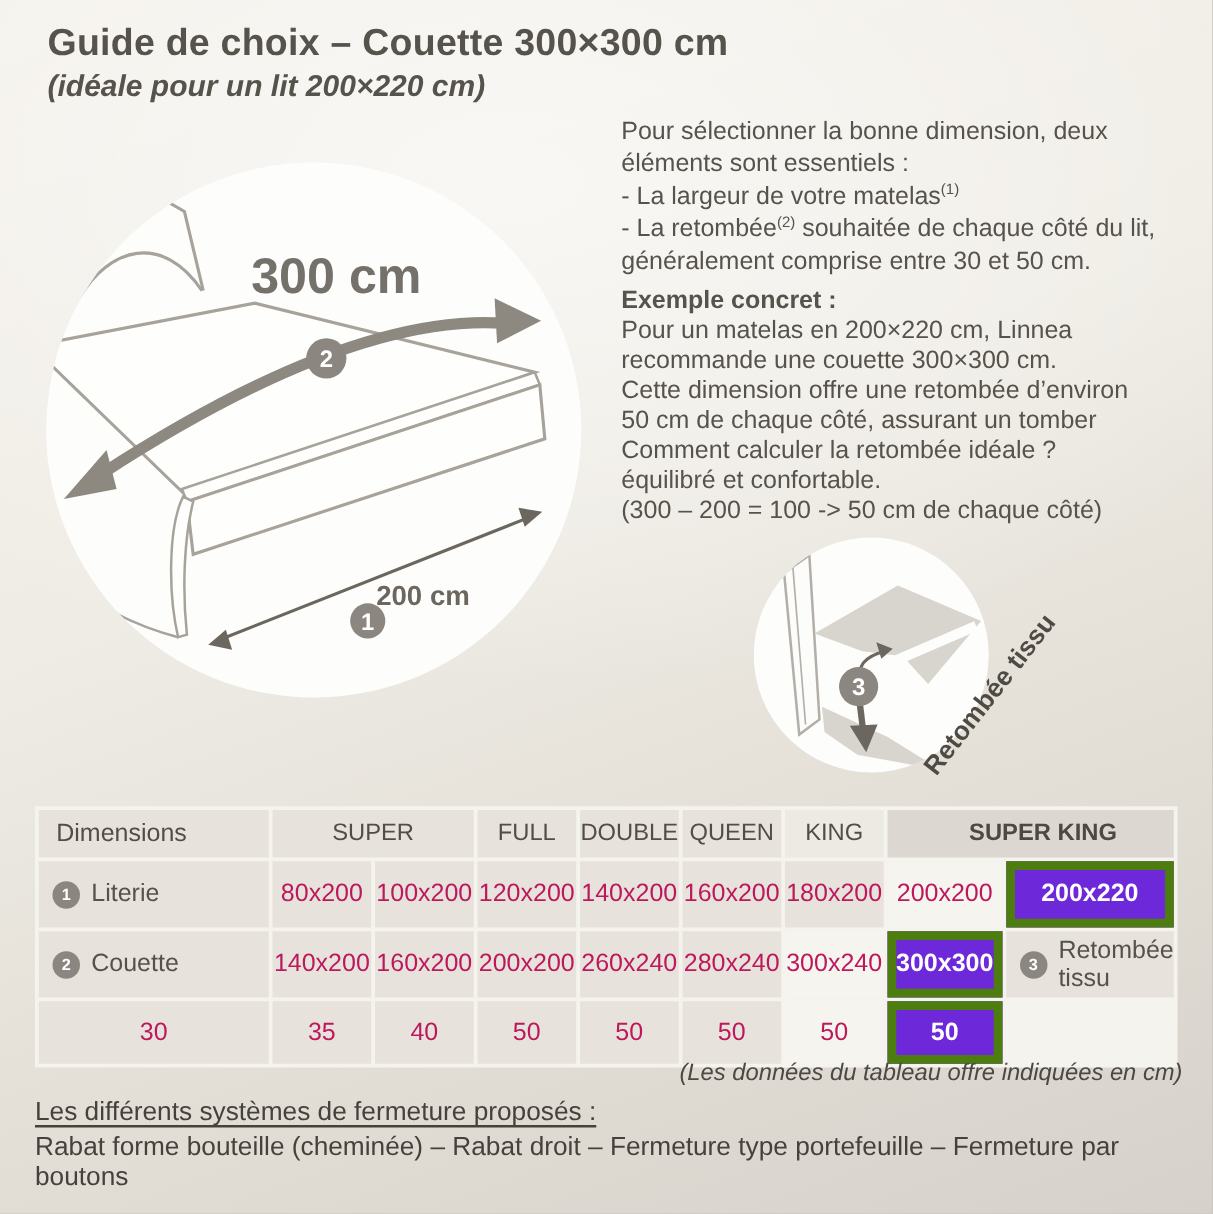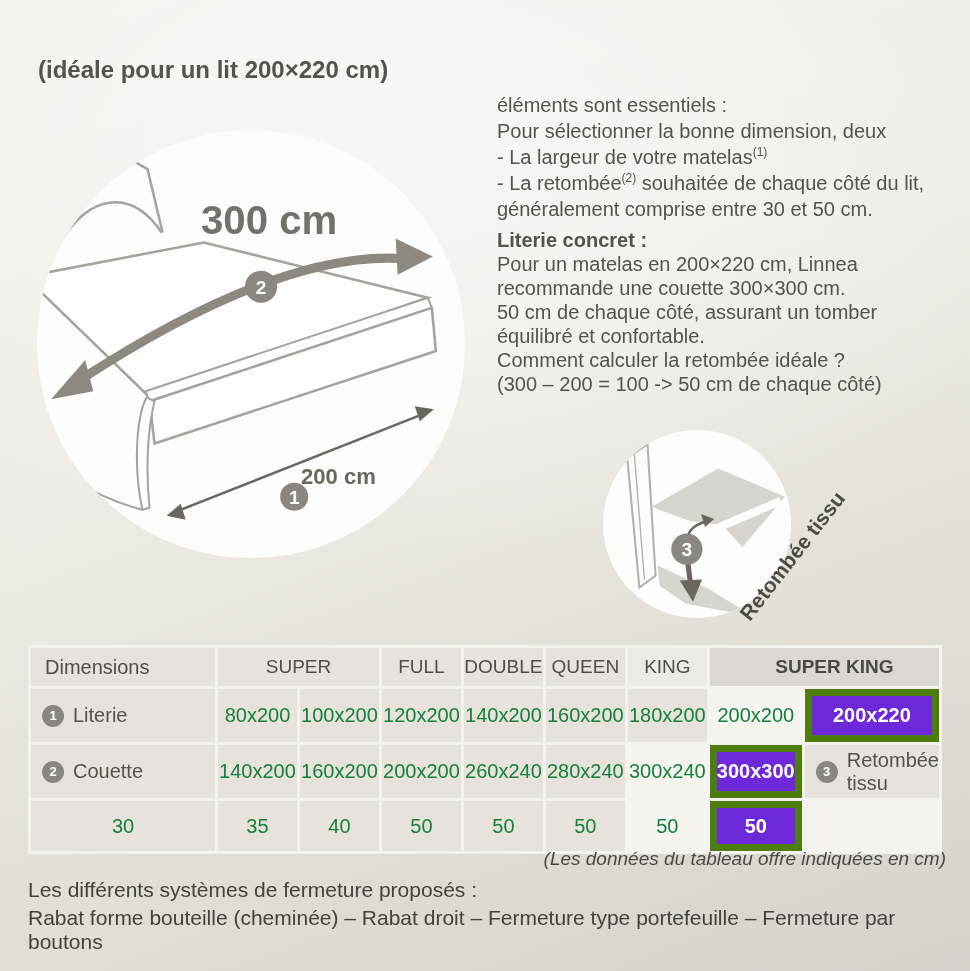--- a/index.html
+++ b/index.html
@@ -6,21 +6,21 @@
   html,body { background:#c8c4bd; }
   body { font-family:"Liberation Sans", sans-serif; }
   .page {
     position:relative; width:970px; height:971px; margin:0 auto; overflow:hidden;
     background:
       radial-gradient(ellipse 120% 70% at 42% 15%, rgba(255,255,255,.55), rgba(255,255,255,0) 60%),
       linear-gradient(160deg,#f4f1eb 0%,#efece5 40%,#e2deD6 72%,#d6d2cb 100%);
     color:#55514b;
   }
   .title { position:absolute; left:38px; top:18px; font-size:30px; font-weight:bold; color:#56534d; letter-spacing:.2px; }
-  .subtitle { position:absolute; left:38px; top:56px; font-size:24px; font-weight:bold; color:#56534d; }
+  .subtitle { position:absolute; left:38px; top:56px; font-size:24px; font-weight:bold; color:#56534d;font-style:italic; }
 
   
   .rightcol { position:absolute; left:497px; top:92px; width:430px; font-size:20px; color:#56524c; }
   .intro .tline { line-height:26px; }
   .example { margin-top:6px; }
   .example .tline { line-height:24px; }
   .bold { font-weight:bold; }
   sup { font-size:12px; line-height:0; }
 
   
@@ -36,46 +36,47 @@
   .svg-badge { fill:#8b8780; }
   .svg-badge-num { font-size:19px; font-weight:bold; fill:#ffffff; text-anchor:middle; }
 
   
   .size-table {
     position:absolute; left:28px; top:645px; width:914px;
     display:grid; grid-template-columns:184px repeat(8,1fr);
     grid-template-rows:38px 53px 53px 50px; gap:3px; padding:3px;
     background:#f5f3ee;
   }
-  .th,.td,.rowlabel { display:flex; align-items:center; background:#e7e3dc; color:#15803d; }
+  .th,.td,.rowlabel { display:flex; align-items:center; background:#e7e3dc; color:#be185d; }
   .th { justify-content:center; font-size:19px; color:#514e48; }
   .th.c-dim { justify-content:flex-start; padding-left:14px; font-size:20px; }
   .th.c-king { background:#edeae3;text-align:right; }
   .th.c-sk { background:#dcd8d1; font-weight:bold; color:#4c4943;padding-left:20px; }
   .span2 { grid-column:span 2; }
   .td { justify-content:center; font-size:20px; }
   .td.lt { background:#f6f4ef; }
   .td.hl { background:#6d28d9; color:#ffffff; font-weight:bold; border:7px solid #4d7c0f; }
   .rowlabel { padding-left:11px; gap:9px; font-size:20px; color:#55524c; }
   .badge {
     width:22px; height:22px; border-radius:50%; background:#8b8780; color:#fff;
     font-size:13px; font-weight:bold; display:flex; align-items:center; justify-content:center; flex:0 0 22px;
   }
 
   
   .table-note { position:absolute; right:24px; top:848px; font-size:19px; font-style:italic; color:#4c4944; }
   .closures-heading { position:absolute; left:28px; top:878px; font-size:21px; color:#45423d;
-    text-underline-offset:4px; }
+    text-decoration:underline; text-underline-offset:4px; }
   .closures-list { position:absolute; left:28px; top:906px; font-size:21px; color:#45423d; }
 </style>
 </head>
 <body>
 
 <div class="page">
 
+  <div class="title">Guide de choix – Couette 300×300 cm</div>
   <div class="subtitle">(idéale pour un lit 200×220 cm)</div>
 
   <svg class="main-diagram" viewBox="0 0 430 430">
     <defs>
         <clipPath id="bigclip">
           <circle cx="215" cy="215" r="213"></circle>
         </clipPath>
       </defs>
     <circle cx="215" cy="215" r="213" fill="#fdfdfc"></circle>
     <g clip-path="url(#bigclip)">
@@ -103,33 +104,34 @@
     <text class="svg-dim-big" x="233" y="106" text-anchor="middle">300 cm</text>
     <circle class="svg-badge" cx="225" cy="158" r="16"></circle>
     <text class="svg-badge-num" x="225" y="165">2</text>
     <text class="svg-dim-small" x="302" y="354" text-anchor="middle">200 cm</text>
     <circle class="svg-badge" cx="258" cy="367" r="14"></circle>
     <text class="svg-badge-num" x="258" y="374">1</text>
   </svg>
 
   <div class="rightcol">
     <div class="intro">
+      <div class="tline"><span>Pour sélectionner la bonne dimension, deux</span></div>
       <div class="tline"><span>éléments sont essentiels :</span></div>
-      <div class="tline"><span>Pour sélectionner la bonne dimension, deux</span></div>
       <div class="tline"><span>- La largeur de votre matelas</span><sup>(1)</sup></div>
       <div class="tline"><span>- La retombée</span><sup>(2)</sup><span> souhaitée de chaque côté du lit,</span></div>
       <div class="tline"><span>généralement comprise entre 30 et 50 cm.</span></div>
     </div>
     <div class="example">
-      <div class="tline bold">Literie concret :</div>
+      <div class="tline bold">Exemple concret :</div>
       <div class="tline">Pour un matelas en 200×220 cm, Linnea</div>
       <div class="tline">recommande une couette 300×300 cm.</div>
+      <div class="tline">Cette dimension offre une retombée d’environ</div>
       <div class="tline">50 cm de chaque côté, assurant un tomber</div>
+      <div class="tline">Comment calculer la retombée idéale ?</div>
       <div class="tline">équilibré et confortable.</div>
-      <div class="tline">Comment calculer la retombée idéale ?</div>
       <div class="tline">(300 – 200 = 100  -&gt; 50 cm de chaque côté)</div>
     </div>
   </div>
 
   <svg class="corner-diagram" viewBox="0 0 190 190">
     <defs>
         <clipPath id="smclip">
           <circle cx="95" cy="95" r="93"></circle>
         </clipPath>
       </defs>

